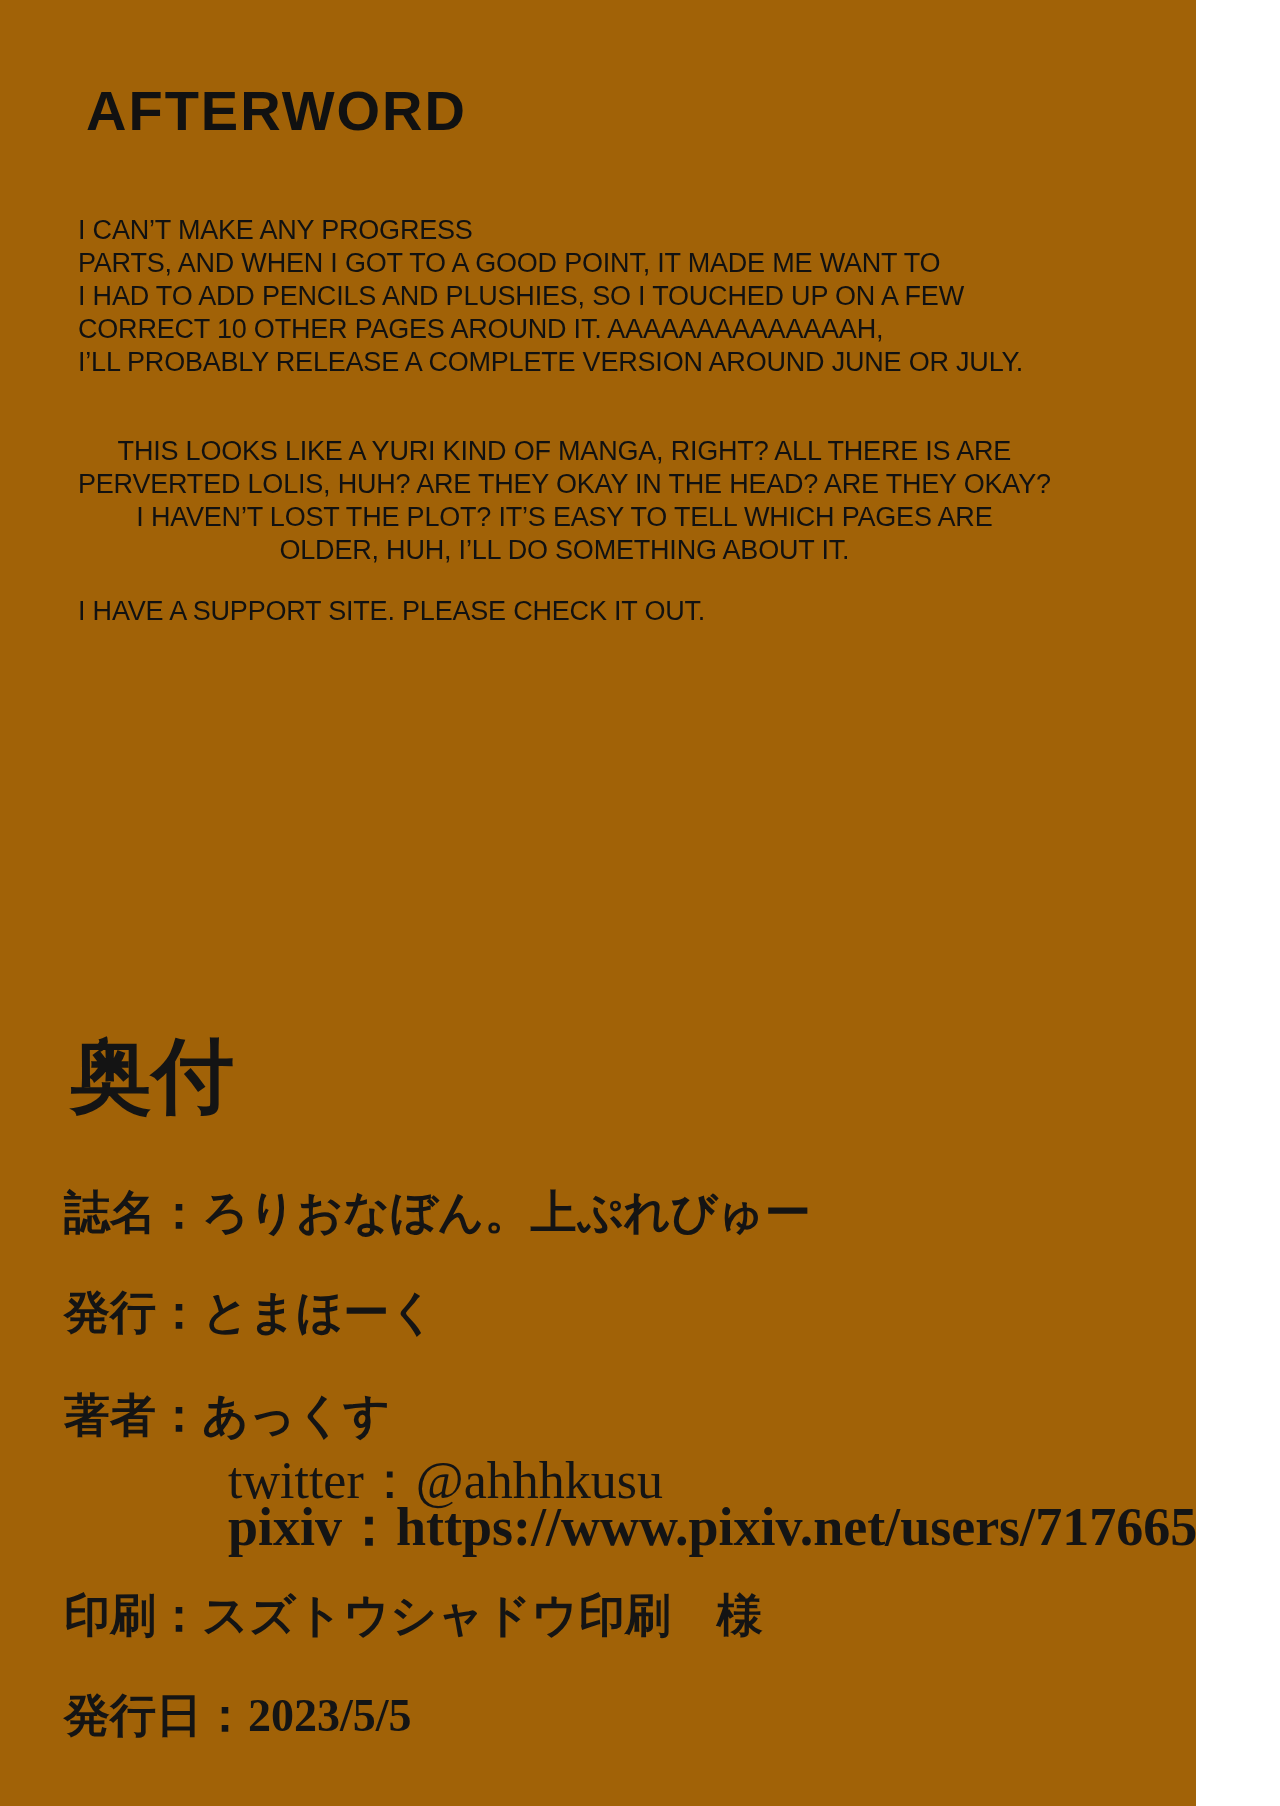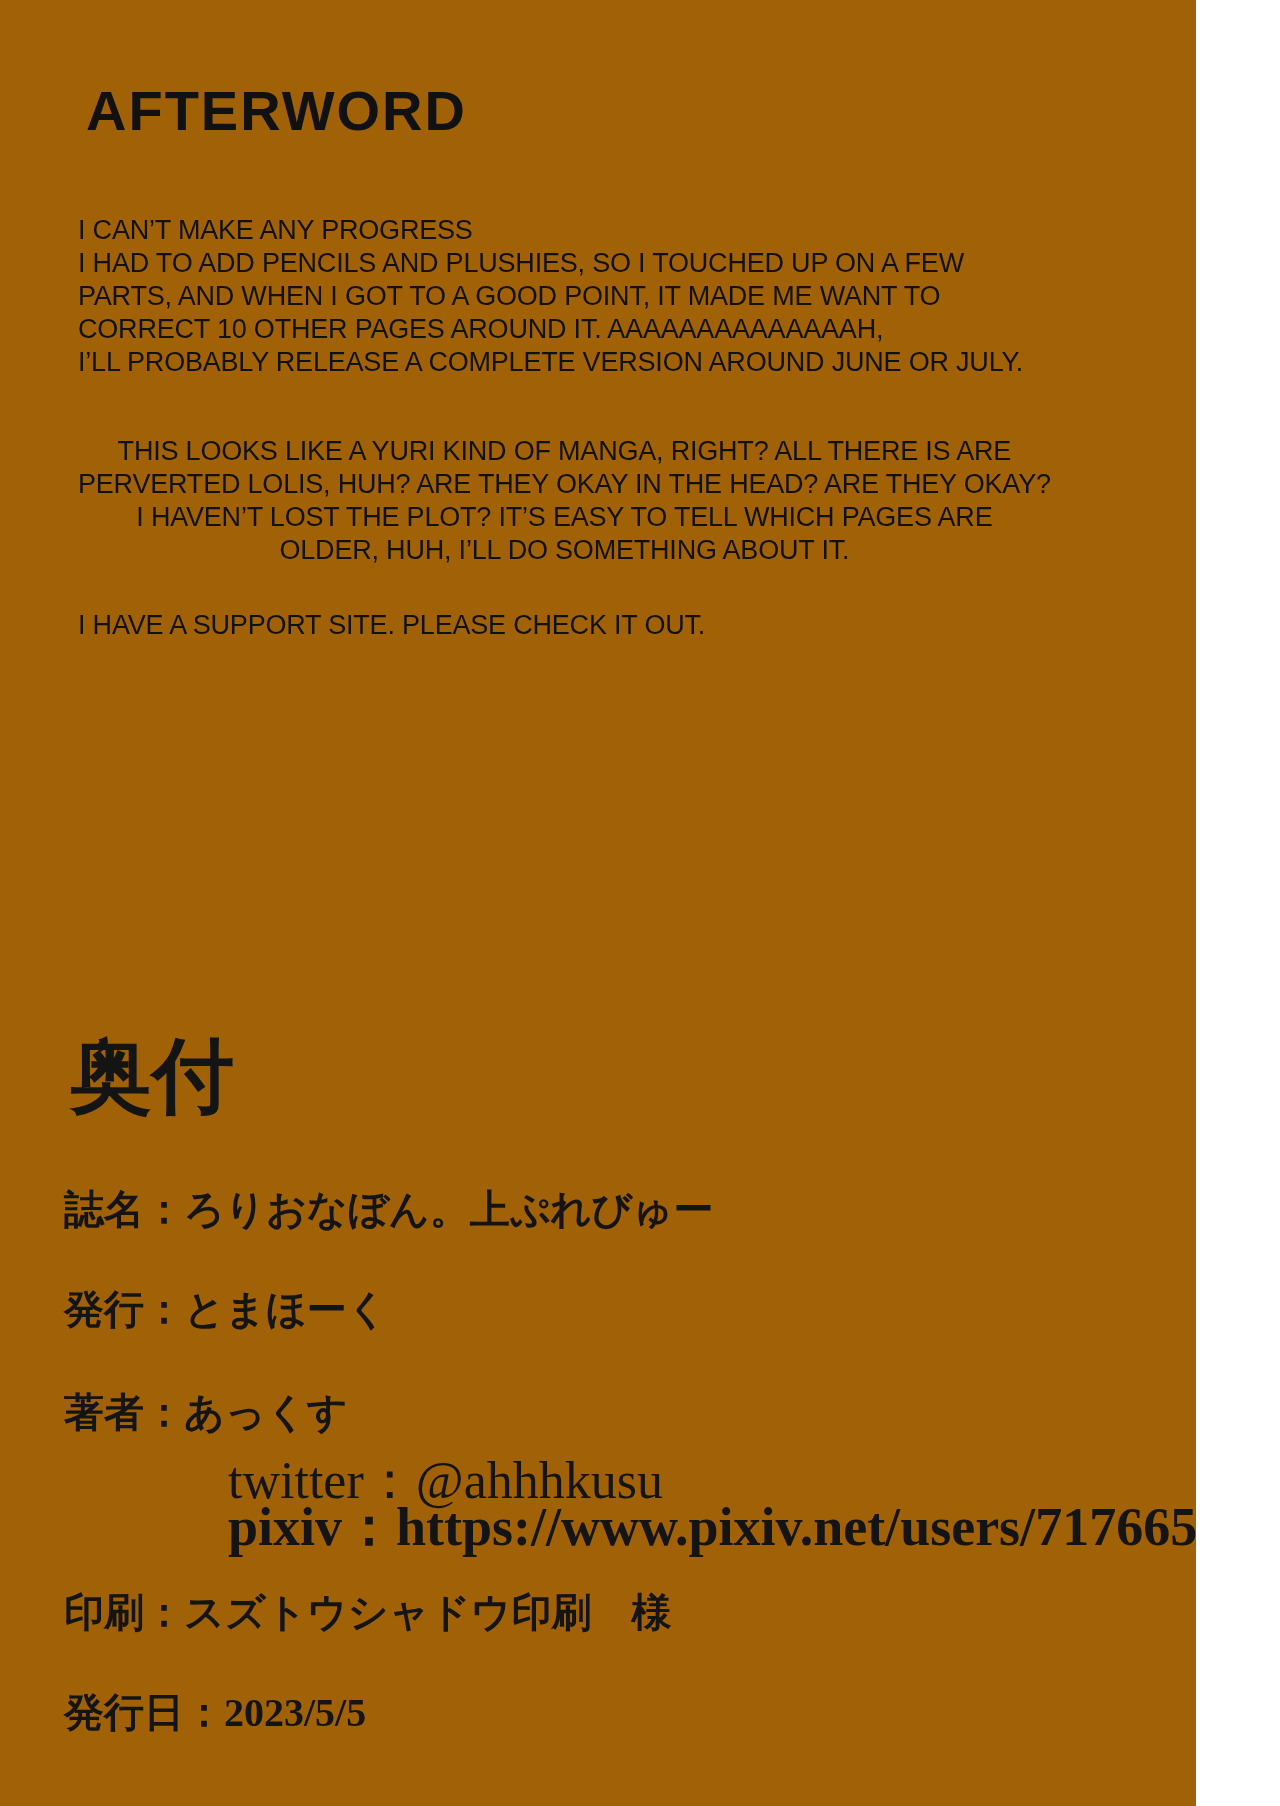--- a/index.html
+++ b/index.html
@@ -33,61 +33,61 @@
     font-family: "Liberation Sans", sans-serif;
     font-weight: 400;
     font-size: 27px;
     line-height: 33px;
     letter-spacing: -0.2px;
     color: #111111;
     white-space: nowrap;
   }
   .para-1 { top: 214px; }
   .para-2 { top: 435px; text-align: center; }
-  .para-3 { top: 609px; }
+  .para-3 { top: 595px; }
 
   
   .colophon-heading {
     position: absolute;
     left: 70px;
     top: 1022px;
     font-family: "DejaVu Sans", sans-serif;
     font-weight: 700;
     font-size: 82px;
     color: #141414;
     white-space: nowrap;
   }
   .colophon-row {
     position: absolute;
     left: 64px;
     font-family: "Liberation Serif", "DejaVu Serif", serif;
     font-weight: 600;
-    font-size: 40px;
+    font-size: 46px;
     color: #141414;
     white-space: nowrap;
   }
   .row-shimei  { top: 1182px; }
   .row-hakkou  { top: 1282px; }
   .row-chosha  { top: 1385px; }
   .row-twitter { top: 1446px; left: 228px; font-size: 52px; font-weight: 500; }
   .row-pixiv   { top: 1491px; left: 228px; font-size: 54px; font-weight: 700; }
   .row-insatsu { top: 1585px; }
   .row-hakkobi { top: 1685px; }
 </style>
 </head>
 <body>
 
 <div class="page">
 
   <div class="afterword-title">AFTERWORD</div>
 
   <div class="comic-para para-1">
     <div>I CAN’T MAKE ANY PROGRESS</div>
+    <div>PARTS, AND WHEN I GOT TO A GOOD POINT, IT MADE ME WANT TO</div>
     <div>I HAD TO ADD PENCILS AND PLUSHIES, SO I TOUCHED UP ON A FEW</div>
-    <div>PARTS, AND WHEN I GOT TO A GOOD POINT, IT MADE ME WANT TO</div>
     <div>CORRECT 10 OTHER PAGES AROUND IT. AAAAAAAAAAAAAAH,</div>
     <div>I’LL PROBABLY RELEASE A COMPLETE VERSION AROUND JUNE OR JULY.</div>
   </div>
 
   <div class="comic-para para-2">
     <div>THIS LOOKS LIKE A YURI KIND OF MANGA, RIGHT? ALL THERE IS ARE</div>
     <div>PERVERTED LOLIS, HUH? ARE THEY OKAY IN THE HEAD? ARE THEY OKAY?</div>
     <div>I HAVEN’T LOST THE PLOT? IT’S EASY TO TELL WHICH PAGES ARE</div>
     <div>OLDER, HUH, I’LL DO SOMETHING ABOUT IT.</div>
   </div>

